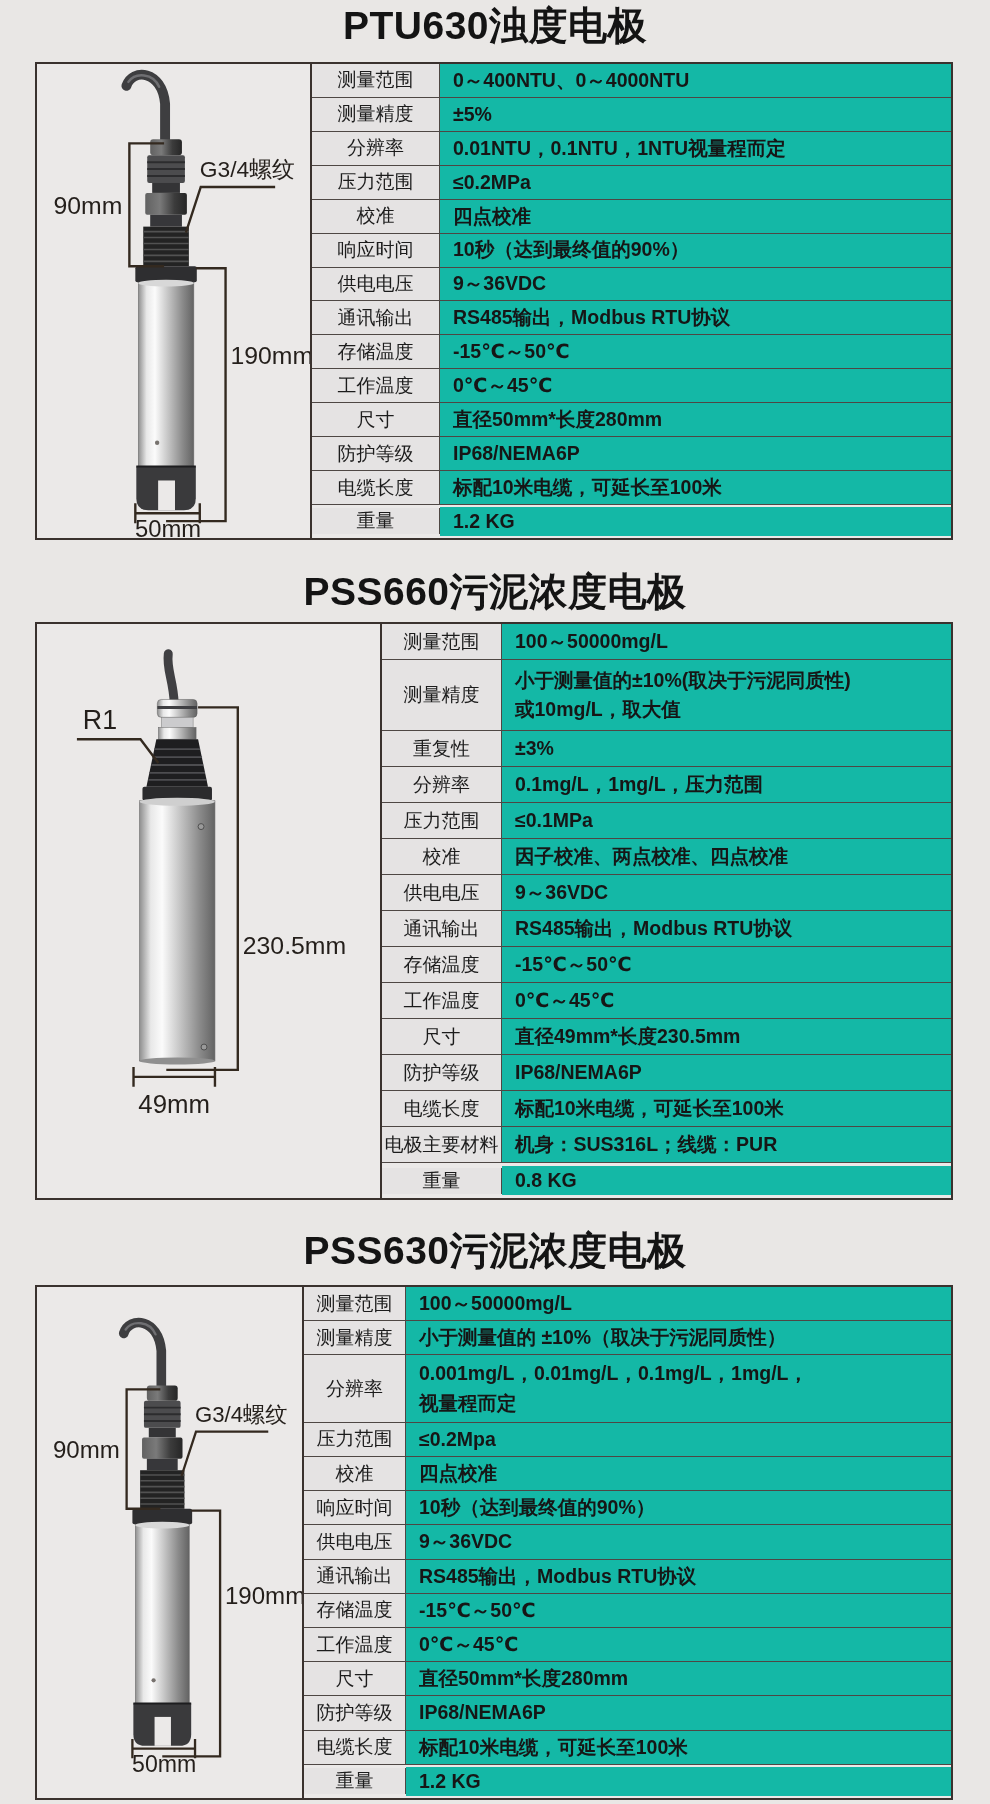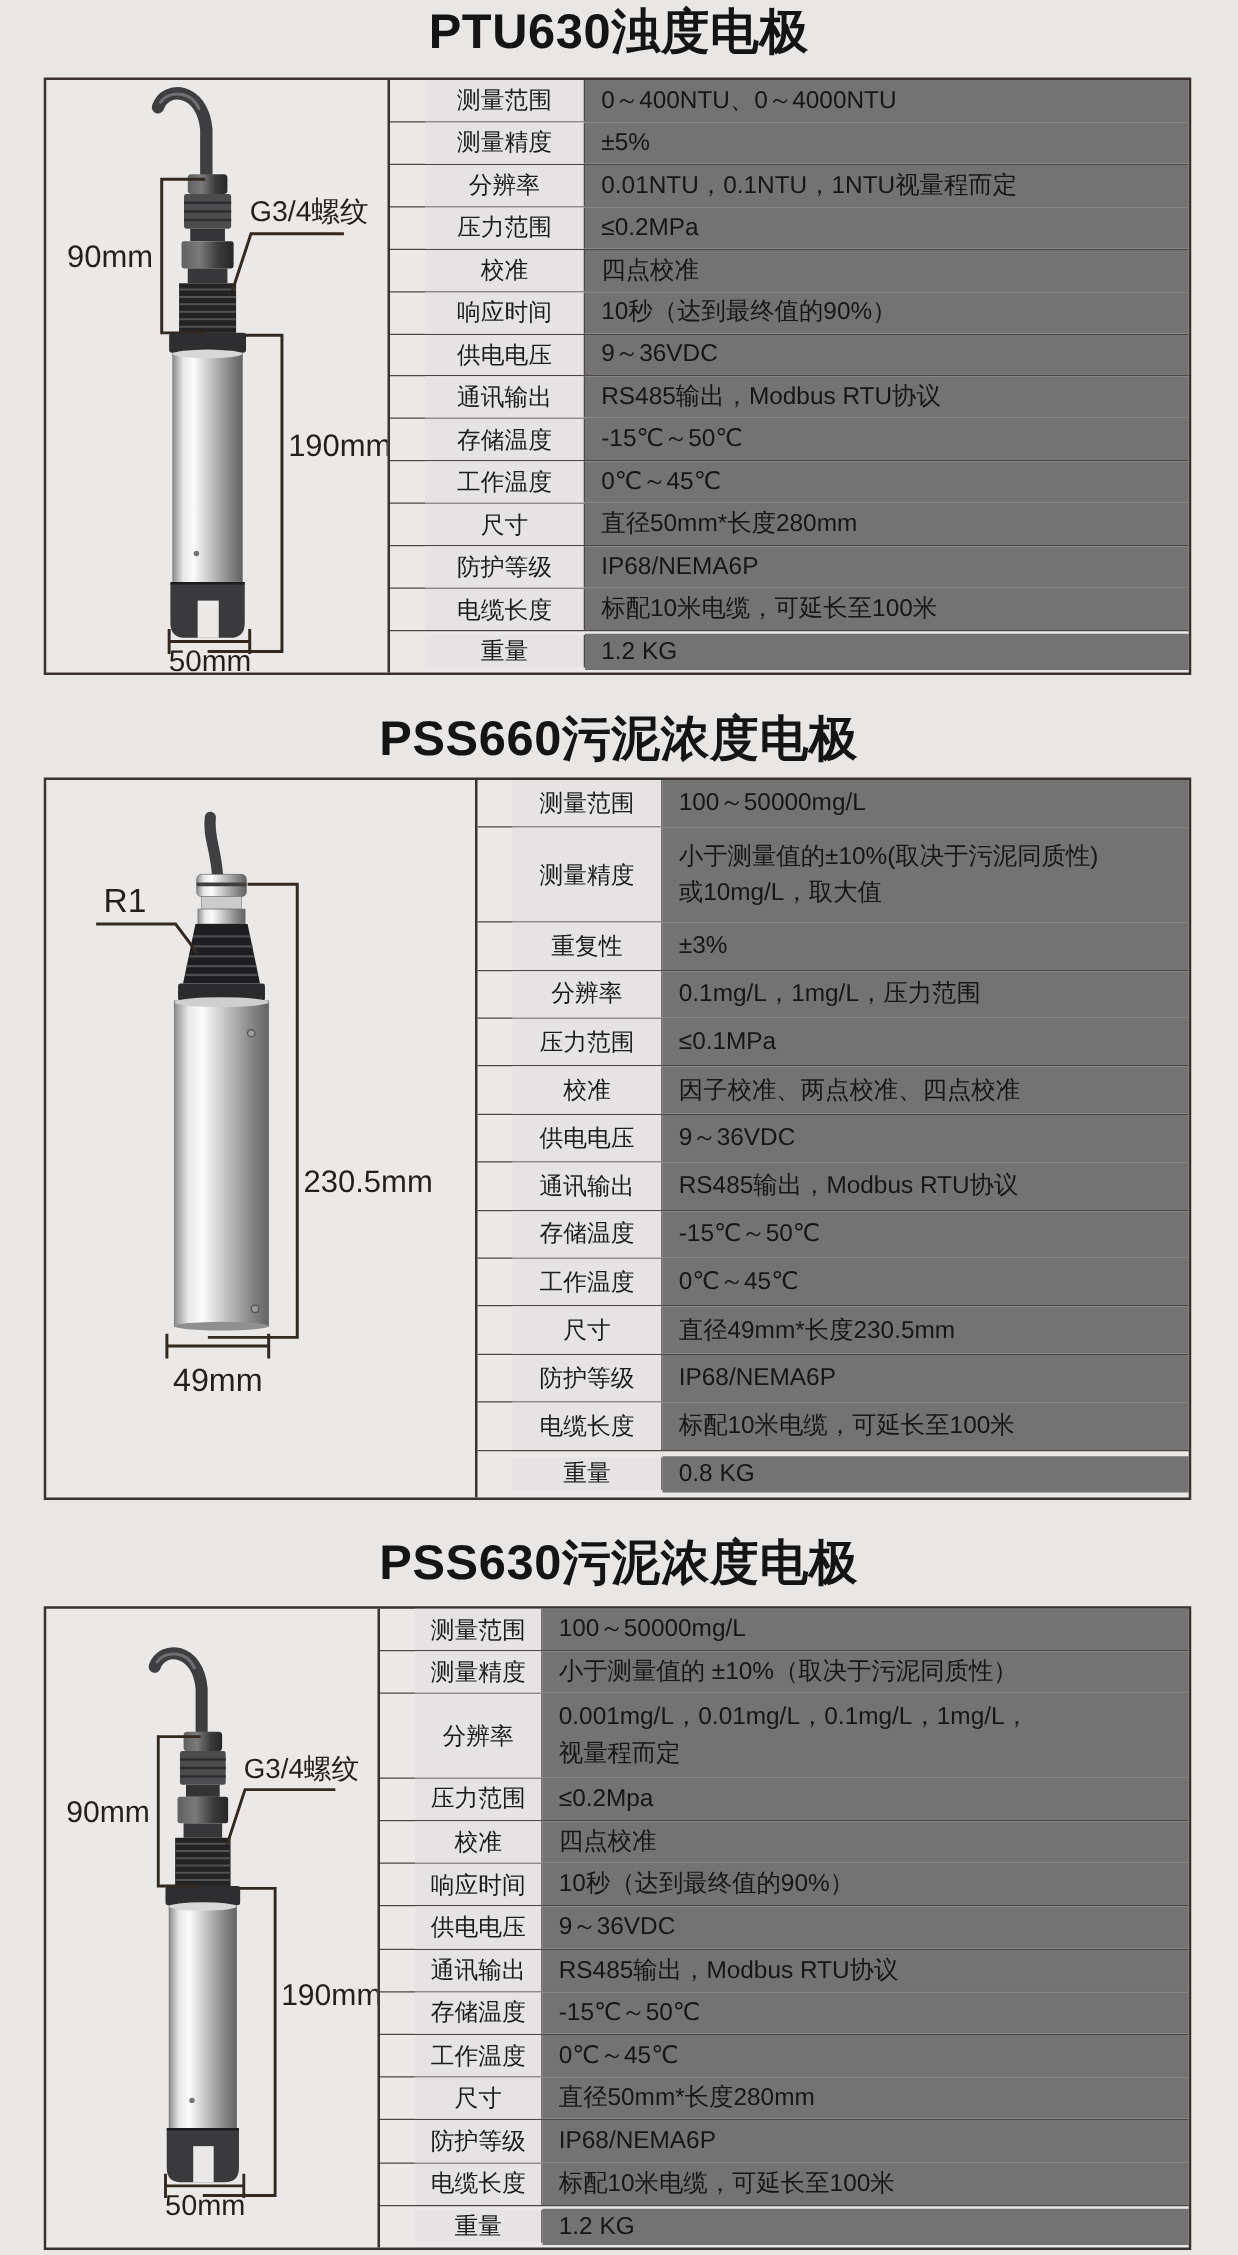--- a/index.html
+++ b/index.html
@@ -40,21 +40,20 @@
 
   .spec-table {
     flex:1 1 auto;
     display:flex; flex-direction:column;
     border-left:2.5px solid #3a322e;
     min-width:0;
   }
   .spec-row {
     flex:1; display:flex; min-height:0;
     border-bottom:1.5px solid #4e4744;
-    padding-left:28px;
   }
   .spec-row:last-child { border-bottom:none;align-items:center; }
   .spec-row.tall { flex:2; }
   .spec-label {
     display:flex; align-items:center; justify-content:center;
     text-align:center;
     font-size:19px; color:#1c1c1c;
     background:#e5e3e3;
     border-right:1.5px solid #4e4744;
     box-sizing:border-box;
@@ -63,22 +62,23 @@
   }
   #panel-1 .spec-label { width:128px; }
   #panel-2 .spec-label { width:120px; }
   #panel-3 .spec-label { width:102px; }
   .spec-value {
     flex:1; display:flex; align-items:center;
     padding:0 8px 0 13px;
     font-size:19.5px; color:#161616;
     line-height:1.5;
     white-space:pre-line;
-    background:#737373;
+    background:#14b8a6;
     min-width:0;
+    font-weight:bold;
   }
   .dim-text { fill:#241f1b; }
 </style>
 </head>
 <body>
 
 <svg width="0" height="0" style="position:absolute" aria-hidden="true">
   <defs>
     <linearGradient id="metalA" x1="0" y1="0" x2="1" y2="0">
       <stop offset="0" stop-color="#8e8e8e"></stop>
@@ -304,20 +304,24 @@
       </div>
       <div class="spec-row">
         <div class="spec-label">防护等级</div>
         <div class="spec-value">IP68/NEMA6P</div>
       </div>
       <div class="spec-row">
         <div class="spec-label">电缆长度</div>
         <div class="spec-value">标配10米电缆，可延长至100米</div>
       </div>
       <div class="spec-row">
+        <div class="spec-label">电极主要材料</div>
+        <div class="spec-value">机身：SUS316L；线缆：PUR</div>
+      </div>
+      <div class="spec-row">
         <div class="spec-label">重量</div>
         <div class="spec-value">0.8 KG</div>
       </div>
     </div>
 </div>
 
 <div class="section-title" id="title-3">PSS630污泥浓度电极</div>
 
 <div class="panel" id="panel-3">
   <div class="figure">

